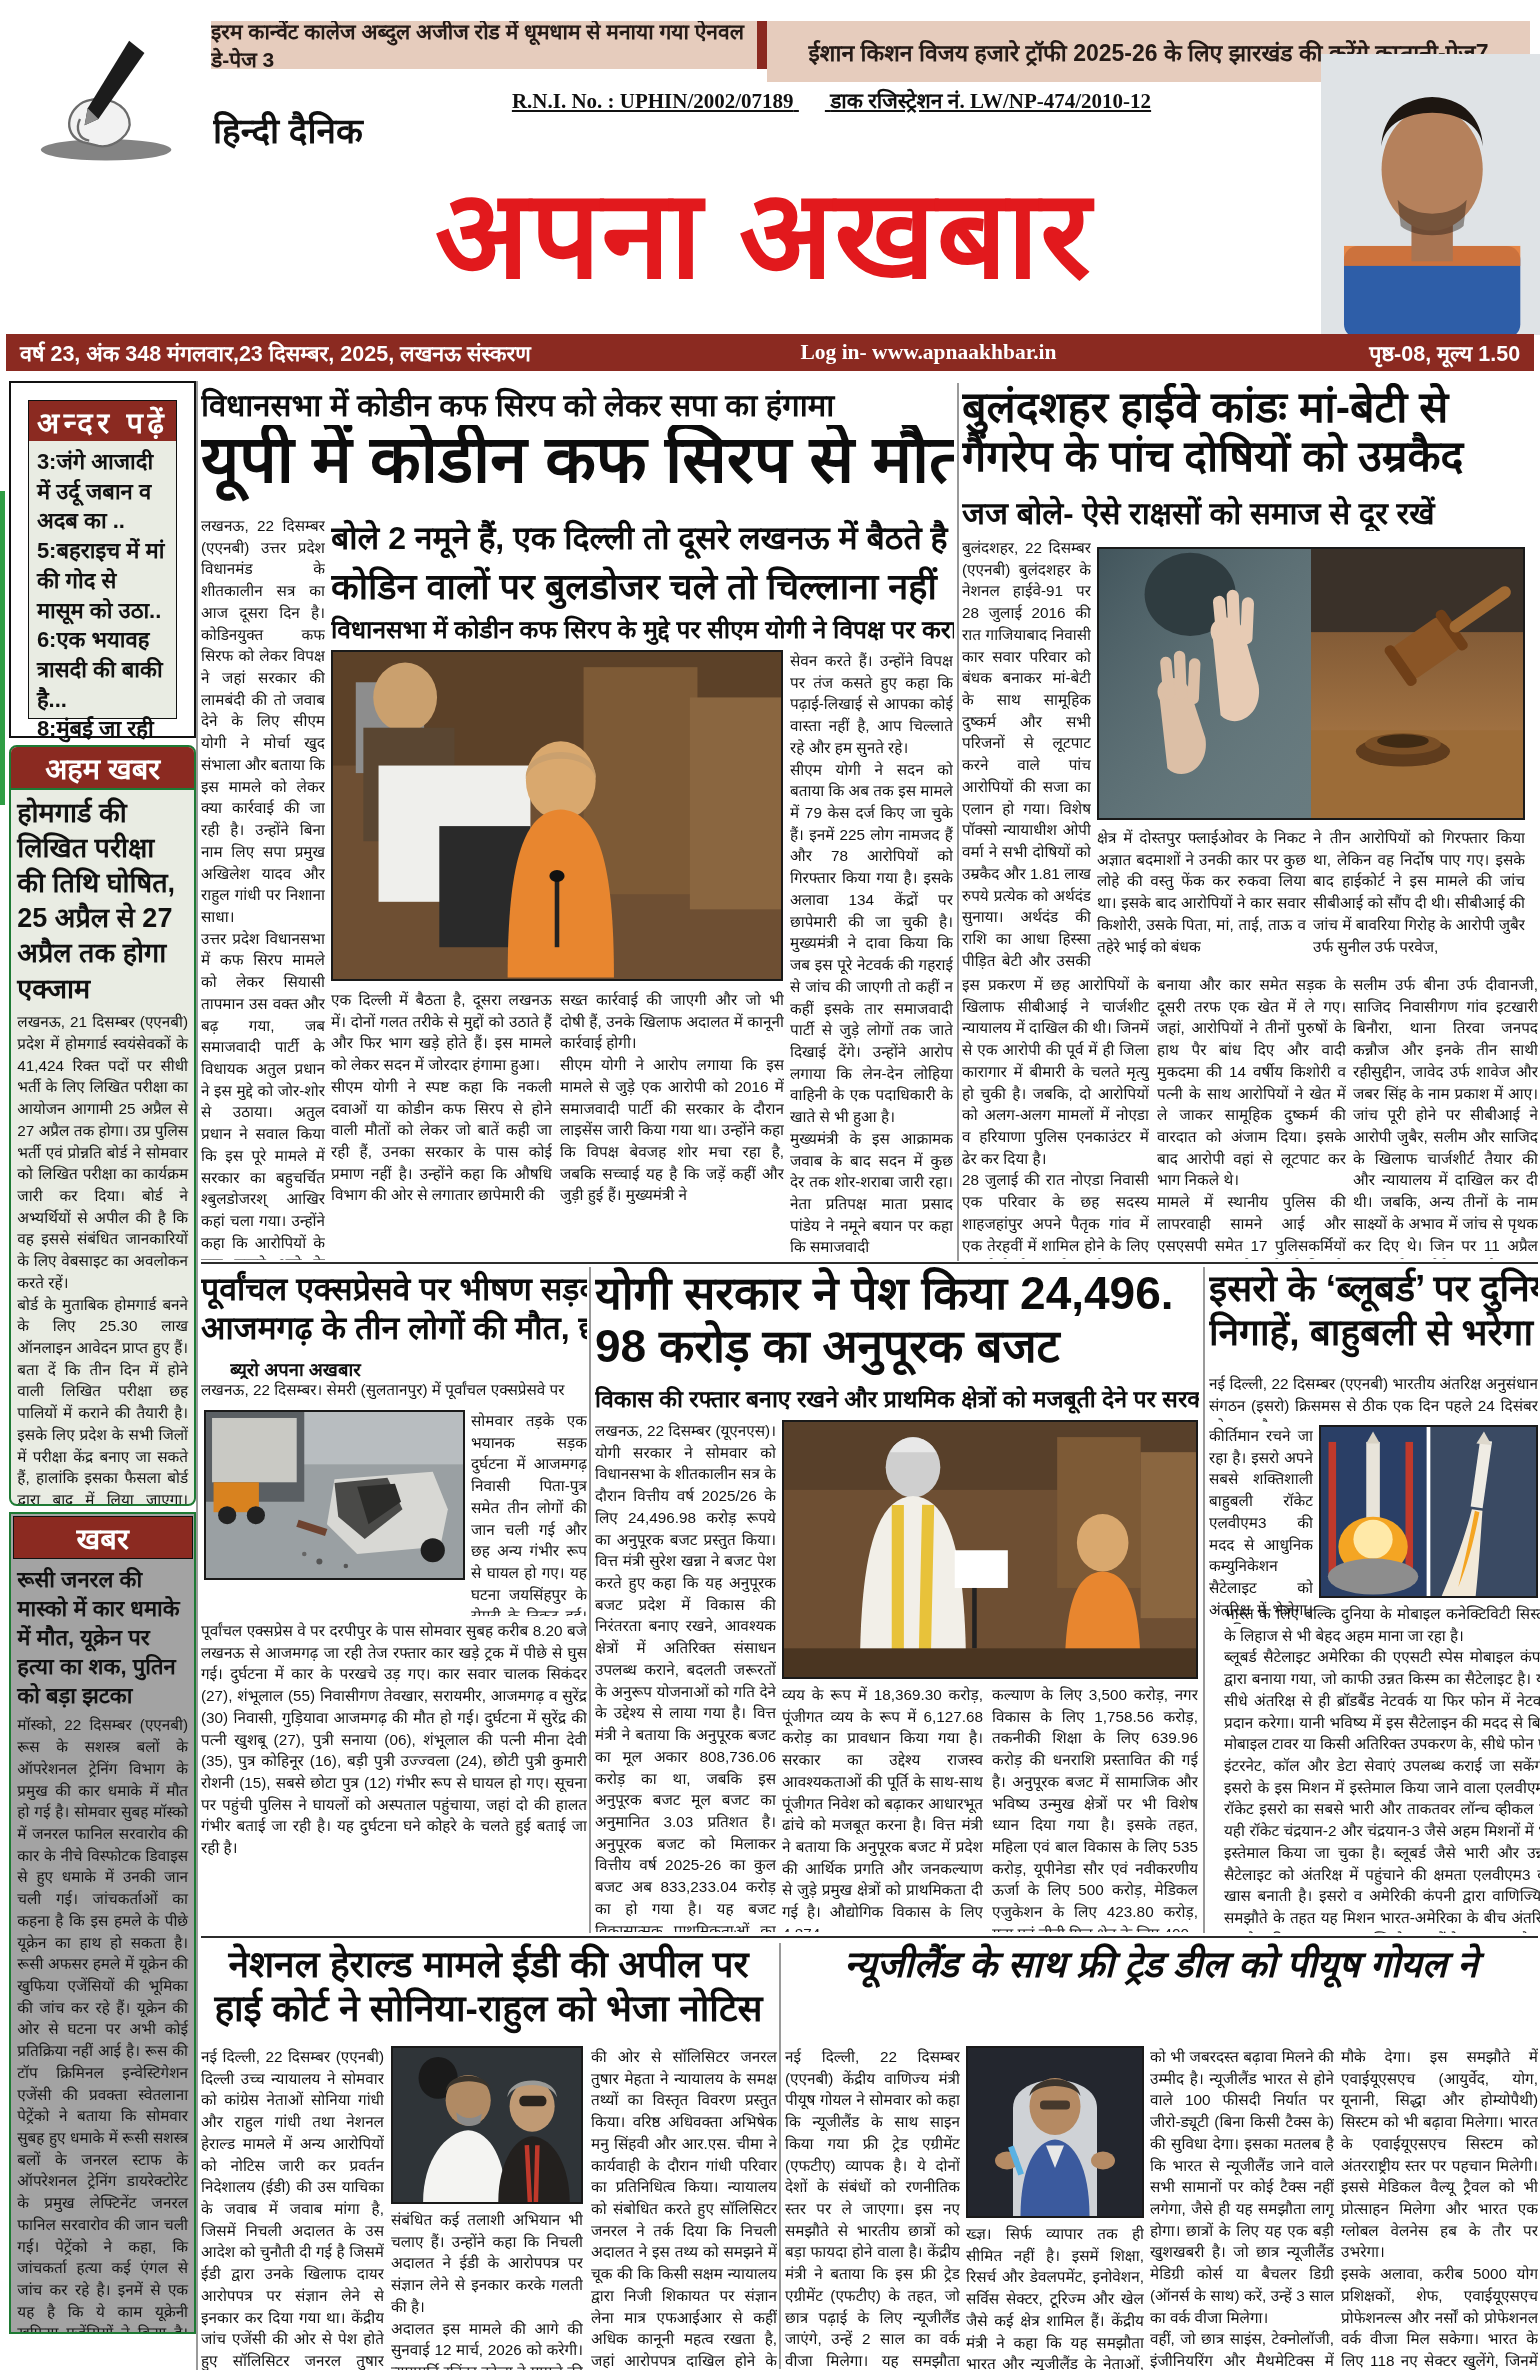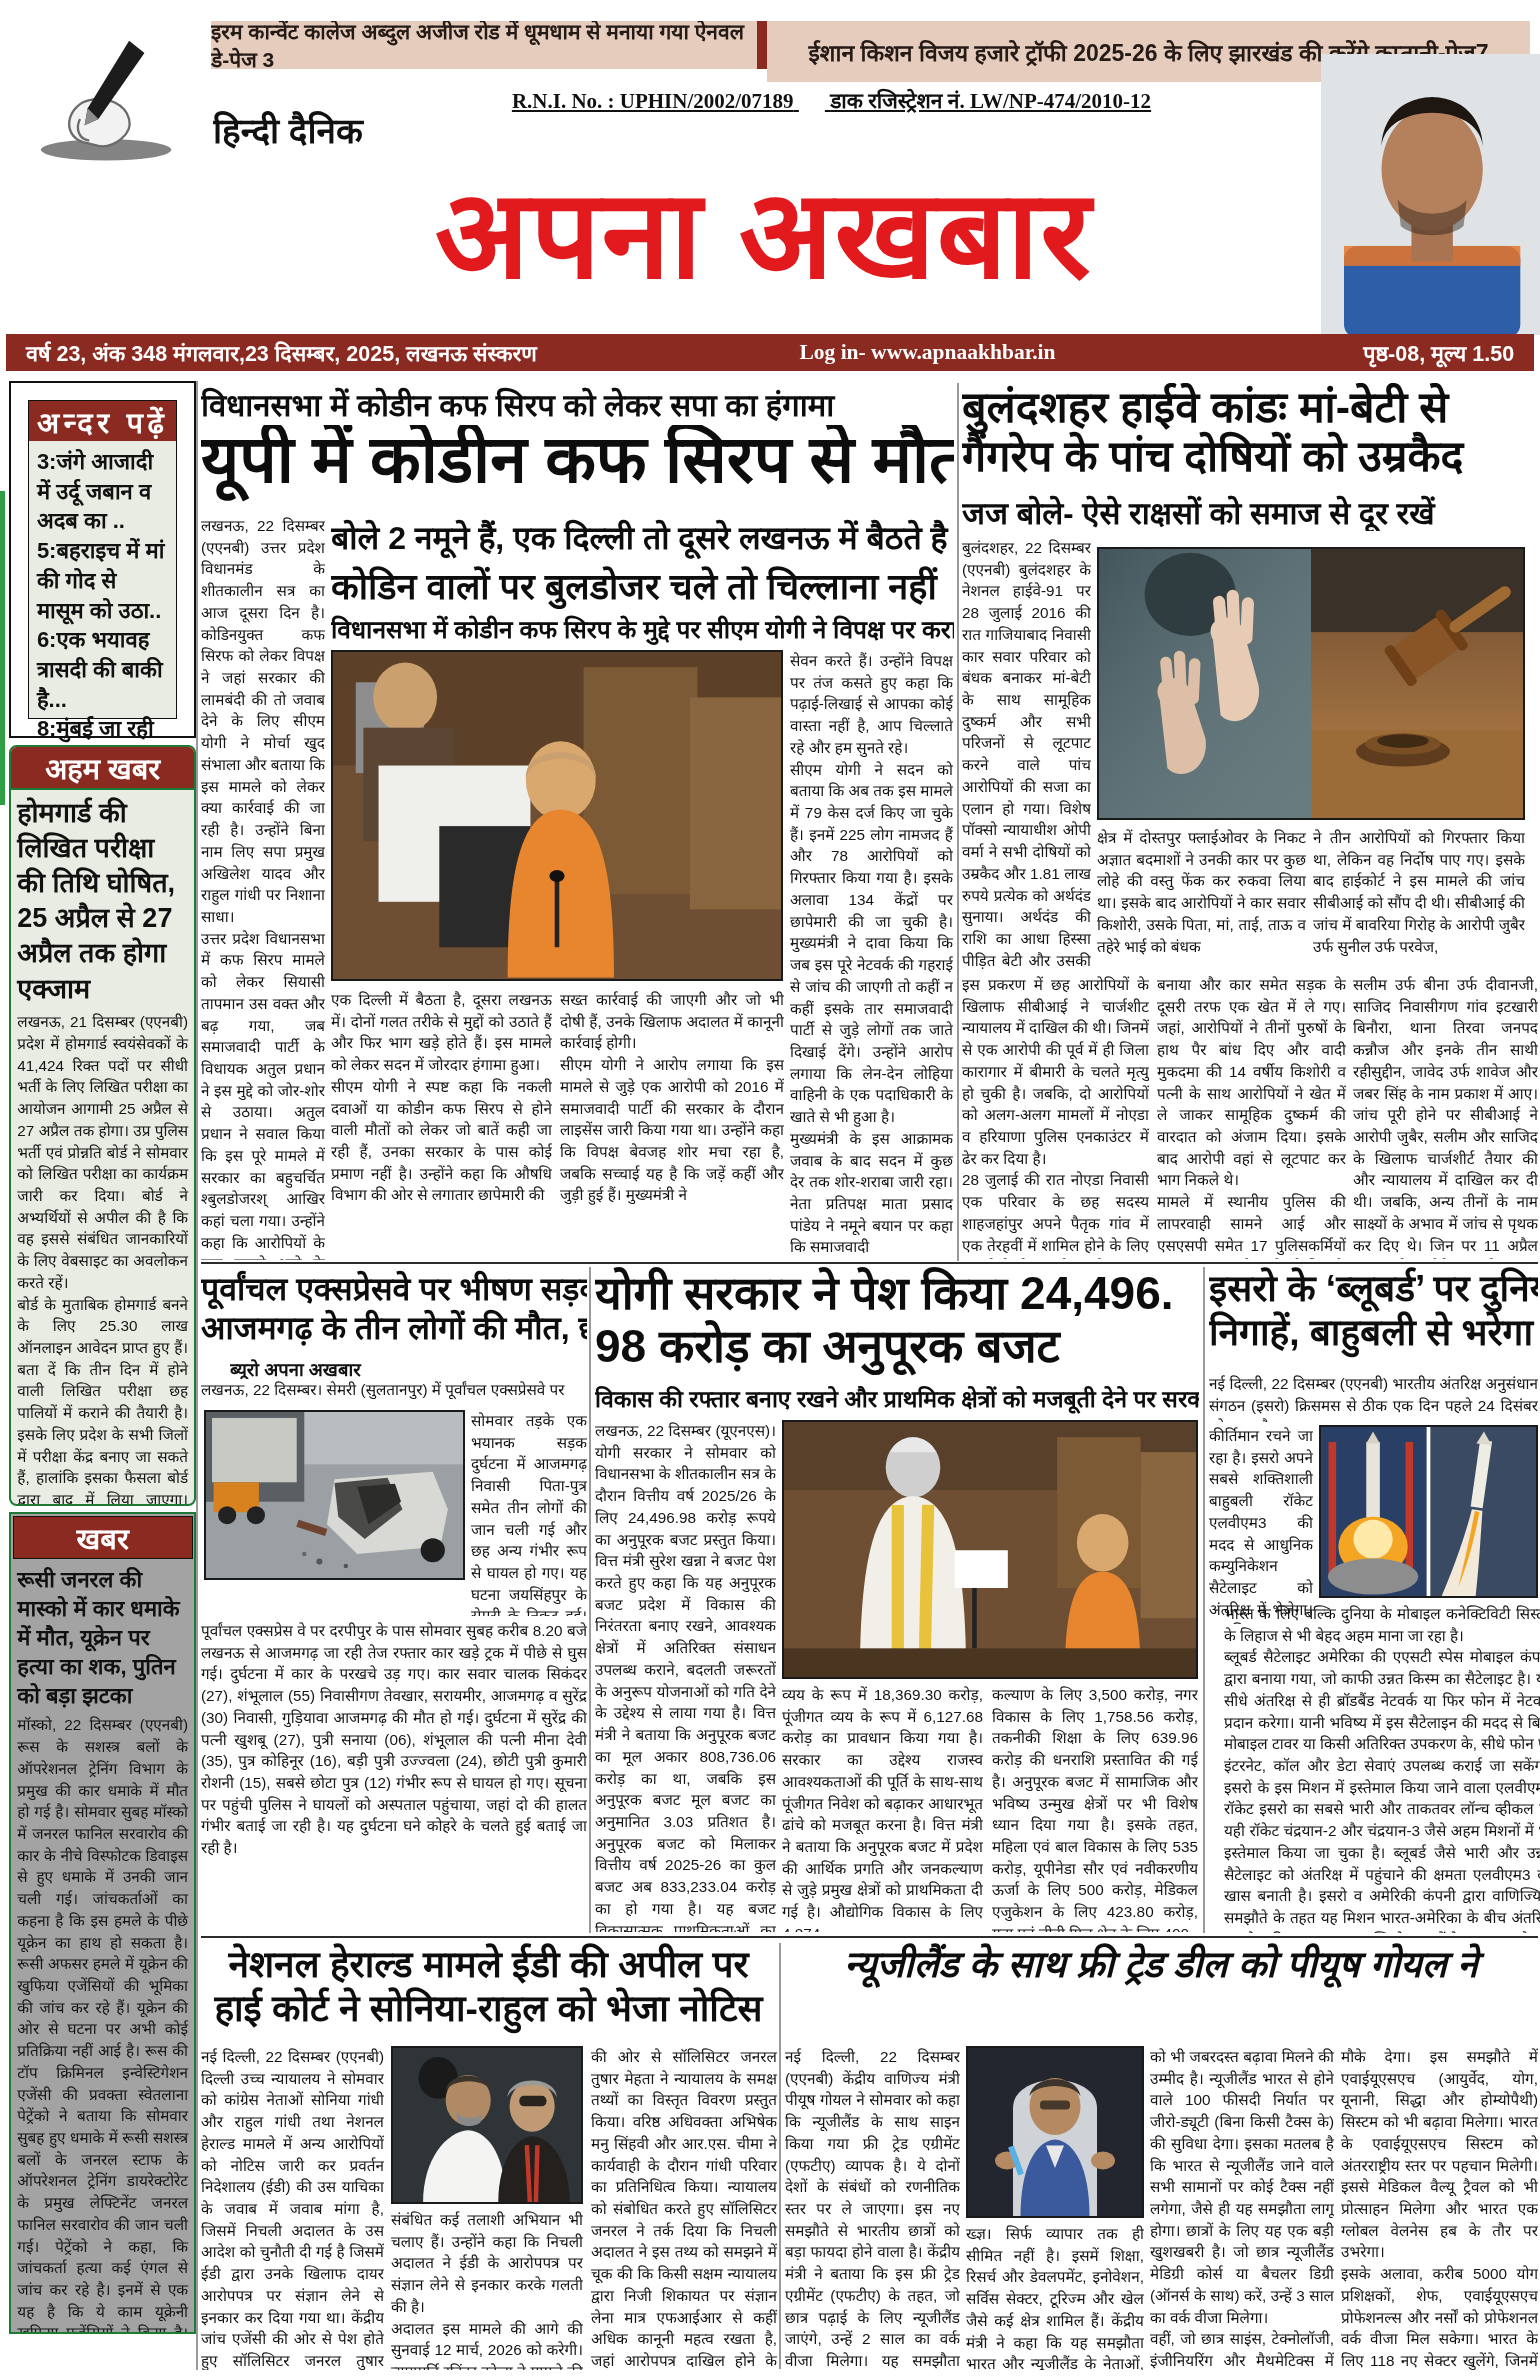--- a/index.html
+++ b/index.html
@@ -61,21 +61,21 @@
       <rect width="287" height="366" fill="#dfe3e6"></rect>
       <rect x="30" y="250" width="230" height="120" rx="18" fill="#2e5ea8"></rect>
       <rect x="30" y="250" width="230" height="26" fill="#e8762a" opacity="0.85"></rect>
       <rect x="118" y="210" width="54" height="60" fill="#a87452"></rect>
       <ellipse cx="145" cy="150" rx="66" ry="80" fill="#b5815c"></ellipse>
       <path d="M79 120 C85 62 205 62 211 120 C211 96 196 58 145 56 C94 58 79 96 79 120 Z" fill="#1d1611"></path>
       <path d="M100 190 C120 214 170 214 190 190 L186 224 C168 240 122 240 104 224 Z" fill="#2a1d15" opacity="0.45"></path>
     </svg>
   </div>
 
-  <div class="abs datebar" style="left:6.1px;top:334px;width:1528px;height:37px;padding:0 20px;box-sizing:border-box;gap:40px;">
+  <div class="abs datebar" style="left:6.1px;top:334px;width:1528px;height:37px;padding:0 14px;box-sizing:border-box;gap:40px;">
     <span style="flex:1.4;">वर्ष 23, अंक 348 मंगलवार,23 दिसम्बर, 2025, लखनऊ संस्करण</span>
     <span style="flex:1;font-family:'Liberation Serif','DejaVu Serif',serif;">Log in- www.apnaakhbar.in</span>
     <span style="text-align:right;">पृष्ठ-08, मूल्य 1.50</span>
   </div>
 
   <div class="abs" style="left:0px;top:491px;width:4.6px;height:314px;background:#2f9e44;"></div>
   <div class="abs vrule" style="left:196px;top:381px;height:1989px;"></div>
 
   <div class="abs" style="left:9.2px;top:381px;width:187px;height:357px;border:2.3px solid #111;padding:17px;box-sizing:border-box;">
     <div style="border:1.5px solid #111;height:100%;box-sizing:border-box;background:#e9ece3;">

